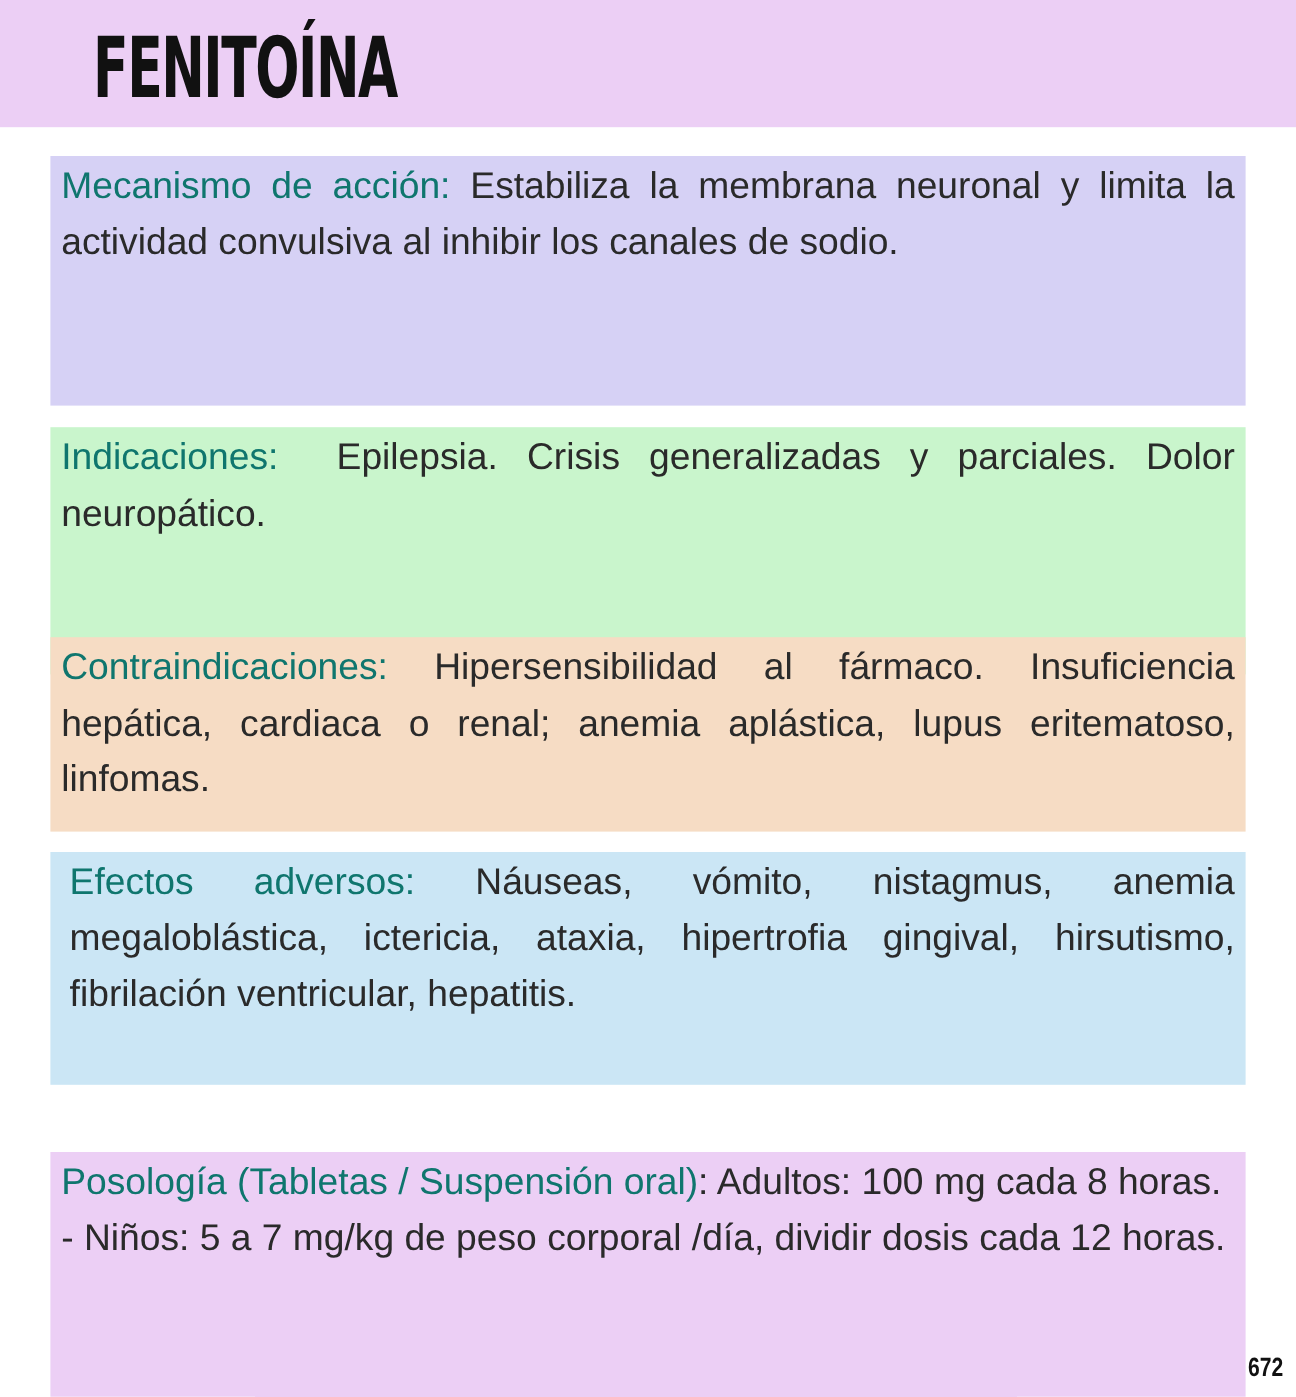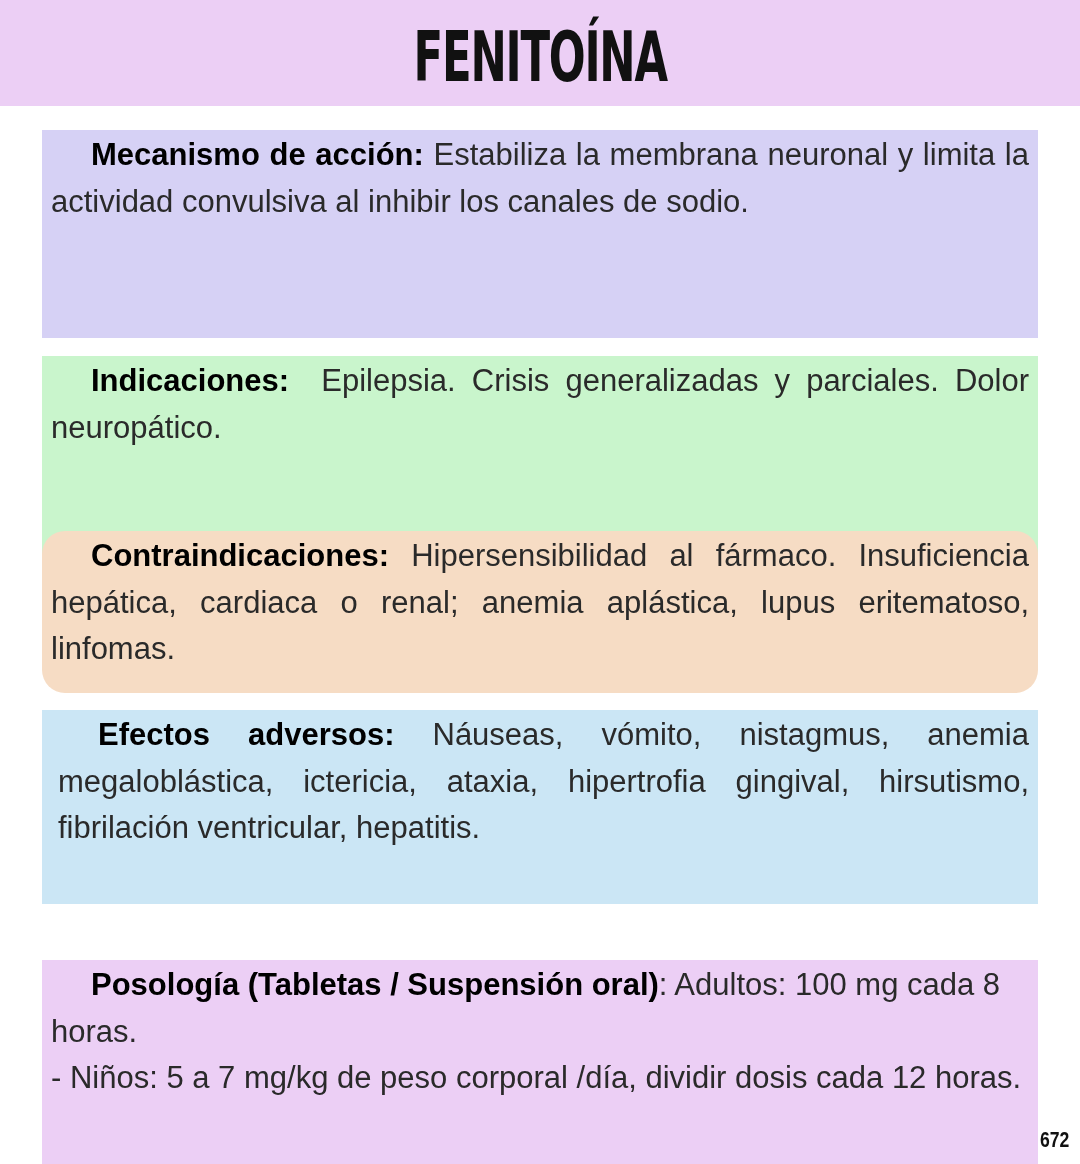--- a/index.html
+++ b/index.html
@@ -1,27 +1,27 @@
 <!DOCTYPE html>
 <html><head>
 <meta charset="utf-8">
 <style>
   html, body { margin:0; padding:0; }
   body { width:1080px; height:1164px; background:#ffffff; position:relative; overflow:hidden;
          font-family:"Liberation Sans", sans-serif; color:#1f1f1f; }
   .header { position:absolute; left:0; top:0; width:1080px; height:106px; background:#eccff5;
-            display:flex; align-items:center; justify-content:center; }
+            display:flex; align-items:center; }
   .title { font-family:"DejaVu Sans", sans-serif; font-weight:bold; font-size:70px; letter-spacing:-2px;
            color:#111; transform:scaleX(0.62); transform-origin:center; line-height:1; margin-top:8px; }
   .block { position:absolute; left:42px; width:996px; box-sizing:border-box; padding:2px 9px 0 9px;
            font-size:31px; line-height:46.5px; text-align:justify; color:#2a2a2a; }
-  .block b { color:#000000; font-weight:bold;margin-left:40px; }
+  .block b { color:#0f766e; font-weight:normal; }
   .b1 { top:130px; height:208px; background:#d6d1f5; }
   .b2 { top:356px; height:206px; background:#c9f5cc; }
-  .b3 { top:531px; height:162px; background:#f6dcc4;border-radius:23px; }
+  .b3 { top:531px; height:162px; background:#f6dcc4; }
   .b4 { top:710px; height:194px; background:#cbe6f5;padding-left:16px; }
   .b5 { top:960px; height:229px; background:#eccff5; text-align:left; }
   .line { display:block; }
   .page-num { position:absolute; left:1040px; top:1127px; font-size:22px; font-weight:bold; color:#111;
               transform:scaleX(0.8); transform-origin:left; }
 </style>
 </head>
 <body>
 
 <div class="header">

